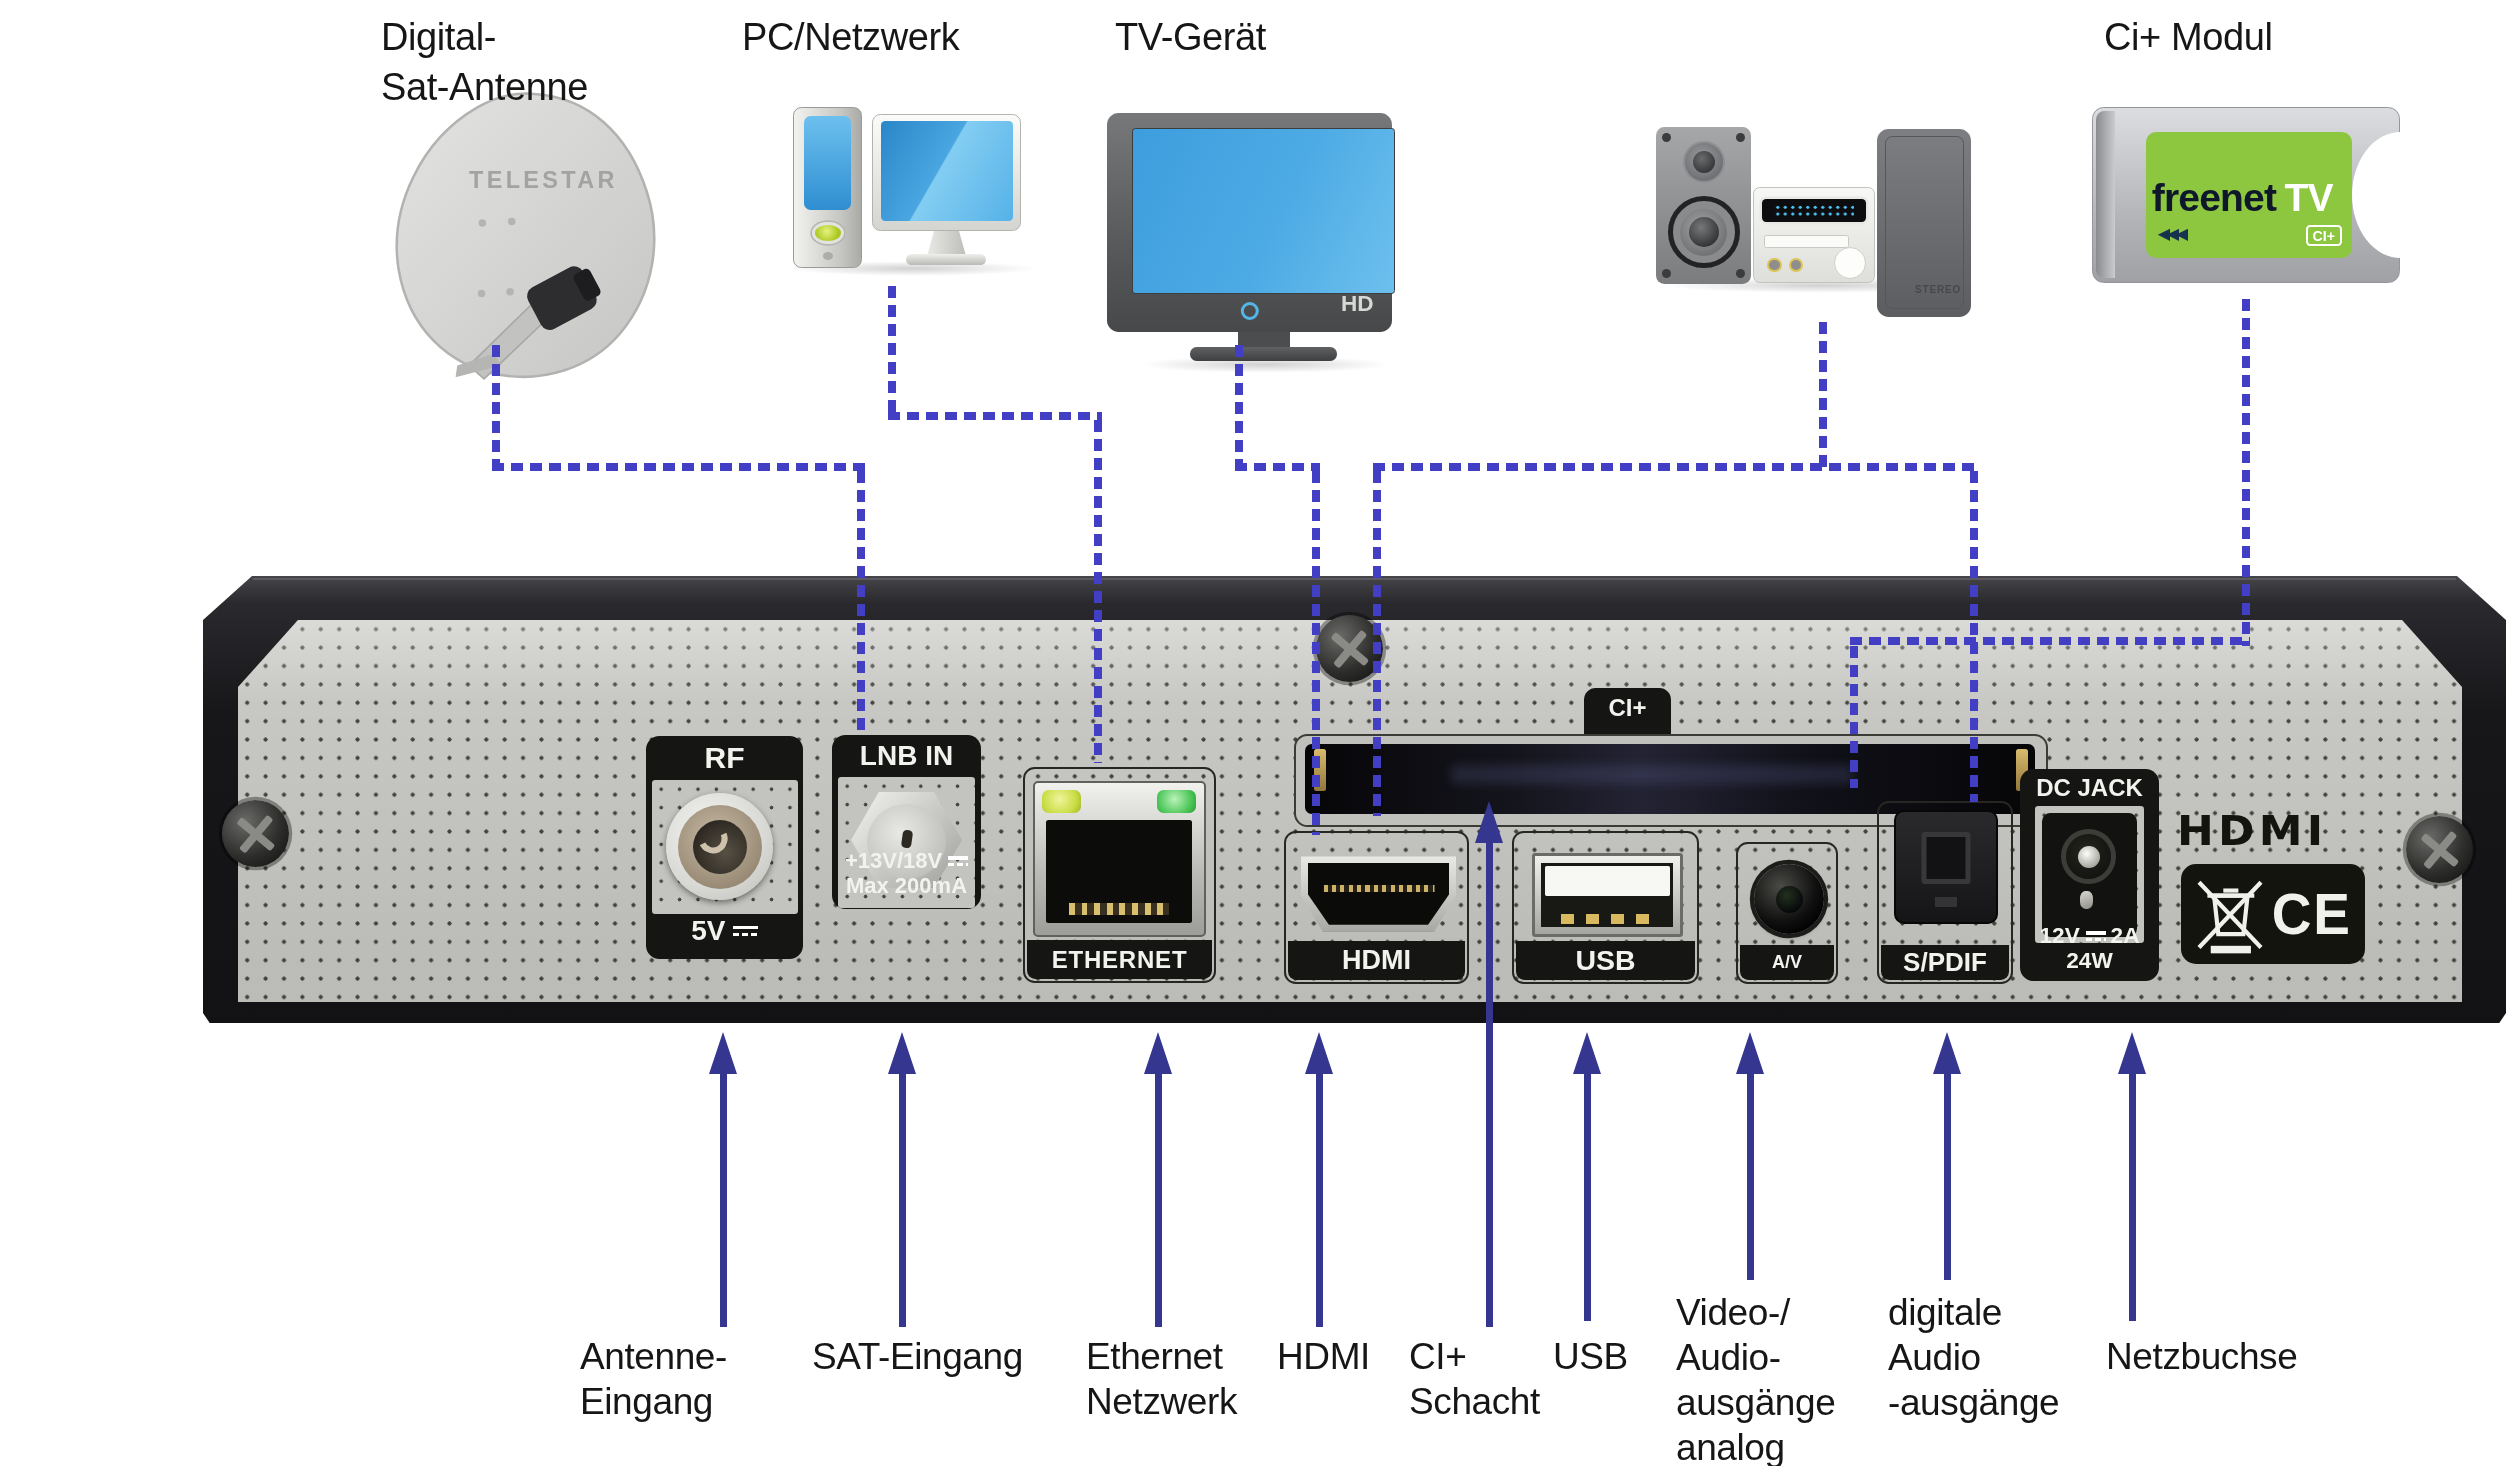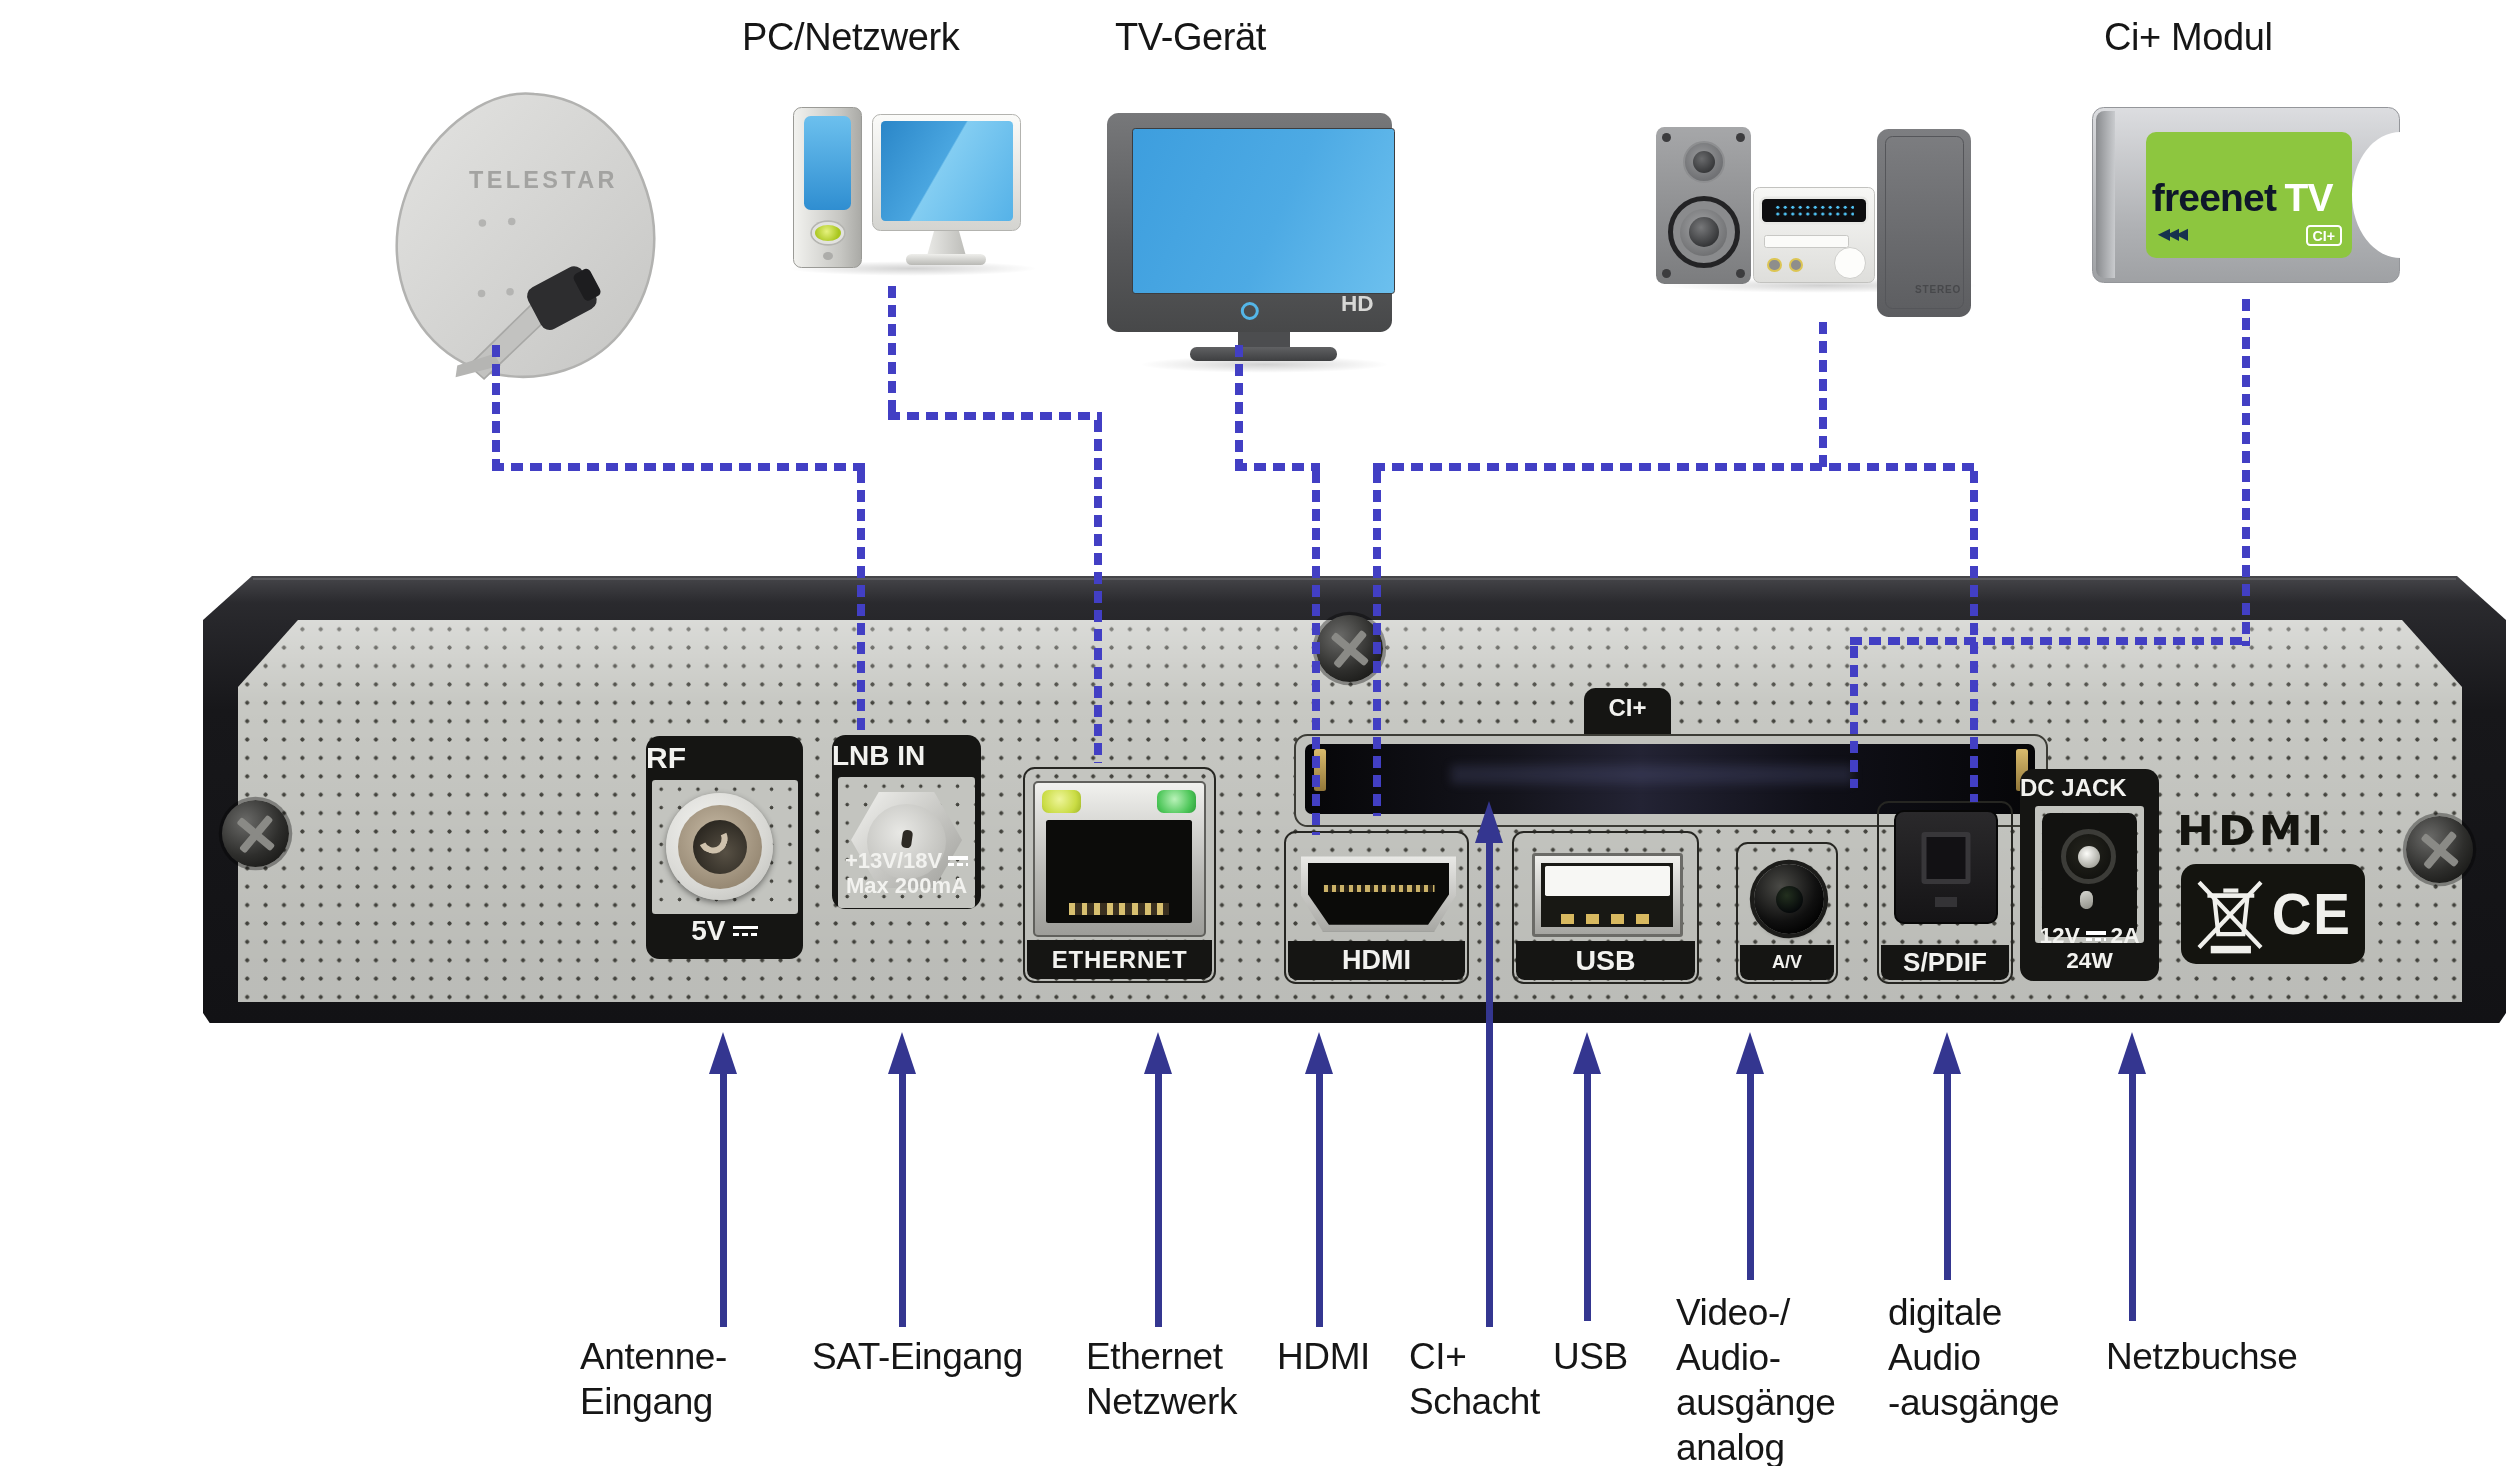--- a/index.html
+++ b/index.html
@@ -49,21 +49,21 @@
   .screw::after{width:44px;height:7.5px;transform:translate(-50%,-50%) rotate(-50deg)}
 
   
   .block-solid{position:absolute;background:#151513;border-radius:13.4px;z-index:5}
   .block-outline{position:absolute;border:2.5px solid #262622;border-radius:11.7px;z-index:5}
   .pband{position:absolute;left:1.7px;right:1.7px;bottom:1.7px;height:39px;background:#151513;border-radius:0 0 8.4px 8.4px;
     display:flex;align-items:center;justify-content:center}
   .ptxt{color:#f2f2ef;font-weight:bold}
   .pwin{position:absolute;background-color:#c3c4bf;
     background-image:radial-gradient(#45453f 1.7px,transparent 2.1px);background-size:18.4px 18.4px;border-radius:3.3px}
-  .ptitle{position:absolute;top:5px;left:0;right:0;color:#f2f2ef;font-weight:bold}
+  .ptitle{position:absolute;top:5px;left:0;right:0;text-align:center;color:#f2f2ef;font-weight:bold}
   .psub{position:absolute;left:0;right:0;text-align:center;color:#f2f2ef;font-weight:bold;display:flex;align-items:center;justify-content:center}
 
   .dcsym{display:inline-block;vertical-align:middle;width:25px;height:12.6px;margin-left:7.5px;position:relative}
   .dcsym::before{content:"";position:absolute;left:0;right:0;top:0.8px;height:3.3px;background:#fff}
   .dcsym::after{content:"";position:absolute;left:0;top:7.5px;width:100%;height:3.3px;
     background:repeating-linear-gradient(90deg,#fff 0 5.9px,transparent 5.9px 9.2px)}
   .dcsym.sm{width:20px;height:11px;margin-left:5.9px}
 
   
   .rf-conn{position:absolute;width:107px;height:107px;border-radius:50%;
@@ -213,20 +213,24 @@
   .cimod .cibox{position:absolute;right:10px;bottom:11.7px;border:2.5px solid #fff;border-radius:4.2px;color:#fff;
     font-size:14.2px;font-weight:bold;padding:0.8px 5px}
 
   svg text{font-family:"Liberation Sans","DejaVu Sans",sans-serif}
 </style>
 </head>
 <body>
 
 <div class="stage">
 
+  <div class="toplabel" style="left:381px;top:11.7px">
+    <div>Digital-</div>
+    <div>Sat-Antenne</div>
+  </div>
   <div class="toplabel" style="left:742px;top:11.7px">PC/Netzwerk</div>
   <div class="toplabel" style="left:1115px;top:11.7px">TV-Gerät</div>
   <div class="toplabel" style="left:2104px;top:11.7px">Ci+ Modul</div>
 
   <div class="icon" style="left:375px;top:89px">
     <svg width="312" height="295" viewBox="0 0 372 352">
       <defs>
         <linearGradient id="dg" x1="0" y1="0" x2="1" y2="1">
           <stop offset="0" stop-color="#e3e3e1"></stop>
             <stop offset="1" stop-color="#c6c6c4"></stop>

